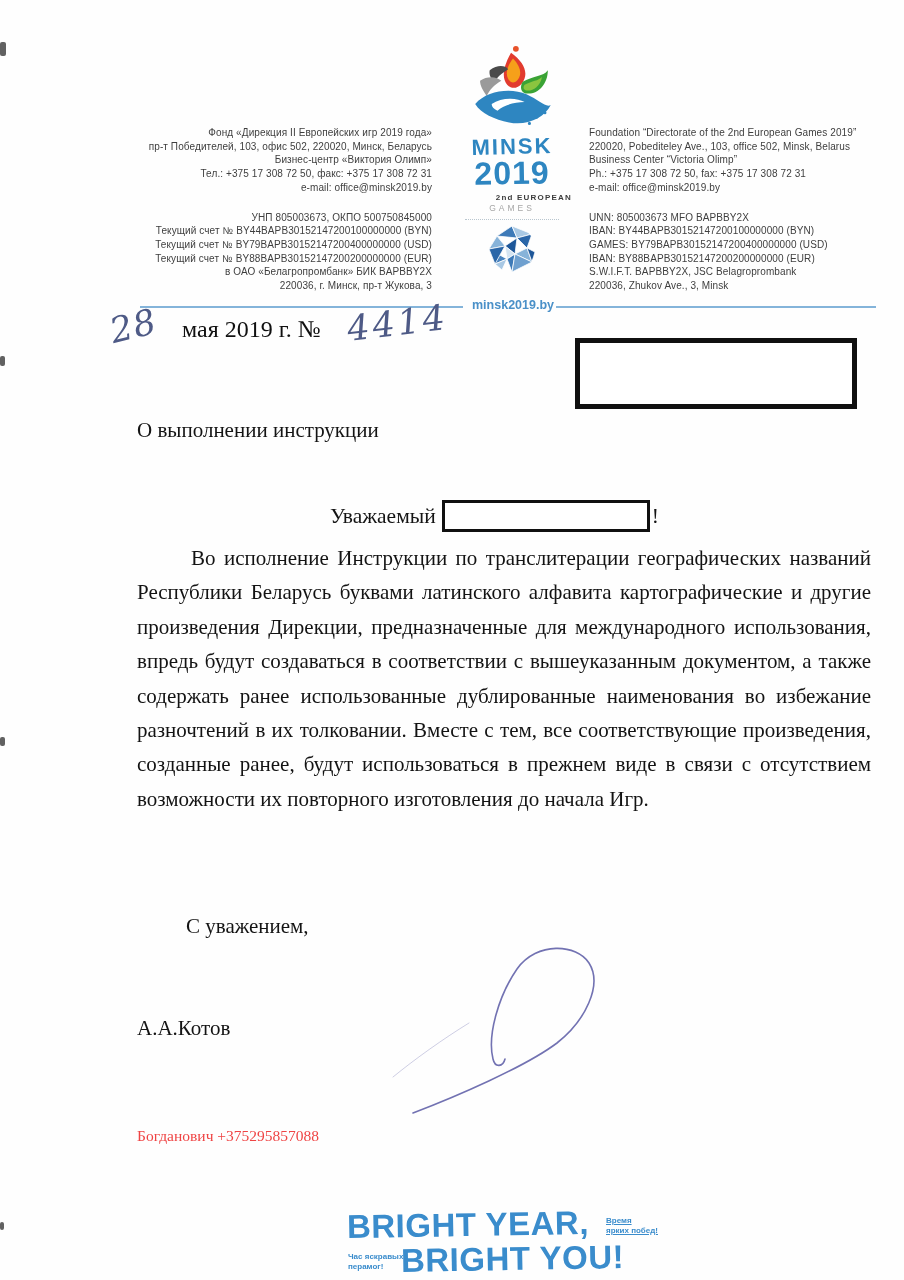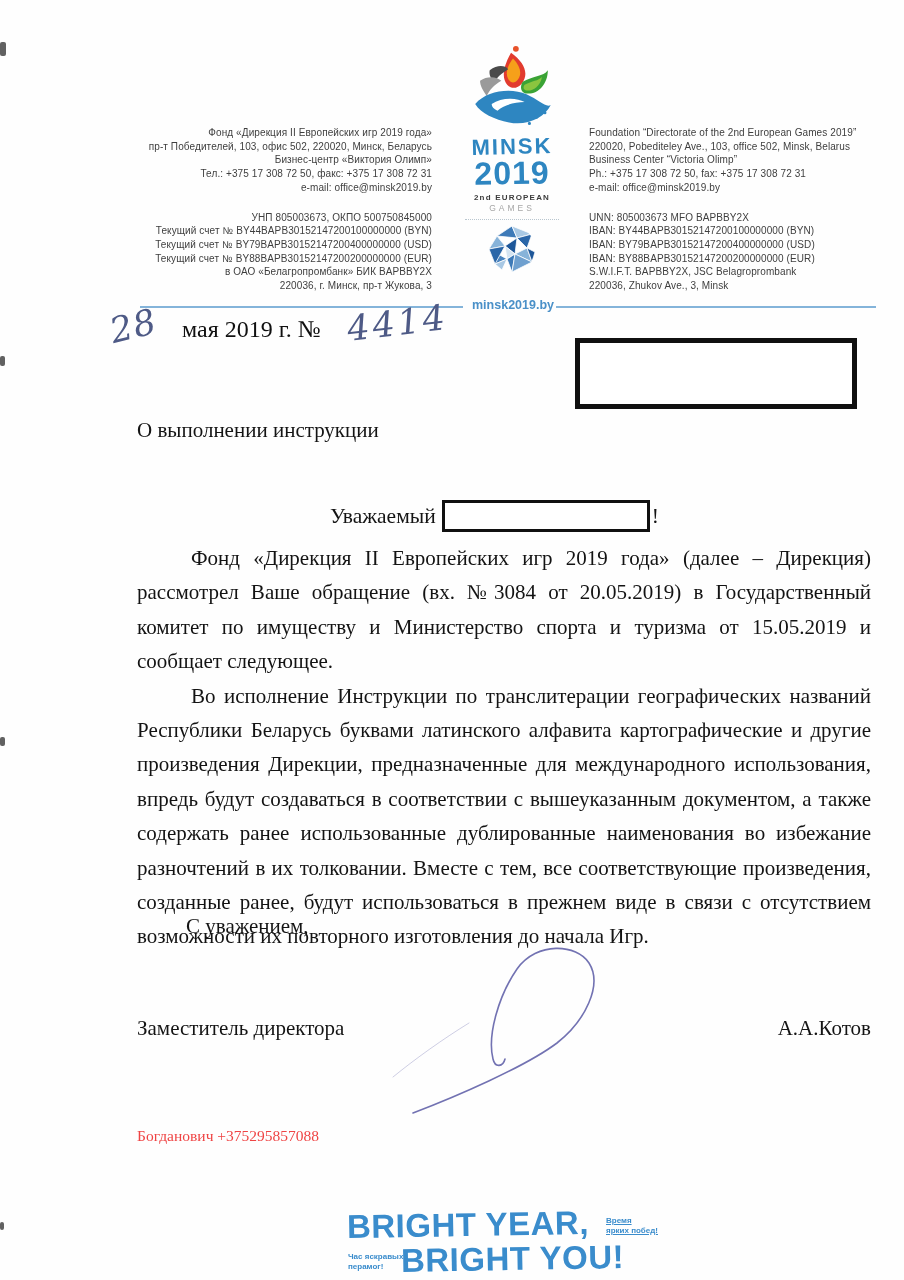--- a/index.html
+++ b/index.html
@@ -17,21 +17,21 @@
   .hdr-right{left:589px;top:126px;width:300px;text-align:left;}
   .hdr-gap{margin-top:16px;}
   
   .logo-wrap{position:absolute;left:452px;top:44px;width:120px;text-align:center;}
   .logo-flame{display:block;margin:0 auto;}
   .logo-city{font-family:"Liberation Sans", sans-serif;font-weight:bold;font-size:22px;
     letter-spacing:2px;color:#2e86c1;line-height:22px;transform:rotate(-1.5deg);}
   .logo-year{font-family:"Liberation Sans", sans-serif;font-weight:bold;font-size:32px;
     letter-spacing:1px;color:#2e86c1;line-height:30px;transform:rotate(-1deg);}
   .logo-sub1{margin-top:5px;font-family:"Liberation Sans", sans-serif;font-weight:bold;
-    font-size:8px;letter-spacing:1.2px;color:#3c3c3c;line-height:10px;}
+    font-size:8px;letter-spacing:1.2px;color:#3c3c3c;line-height:10px;text-align:right;}
   .logo-sub2{font-family:"Liberation Sans", sans-serif;font-size:8.5px;letter-spacing:3px;
     color:#a6a6a6;line-height:11px;}
   .logo-divider{margin:5px auto 4px auto;width:94px;border-top:1px dotted #b9c6cf;height:0;}
   
   .rule{position:absolute;height:1.5px;background:#84b4da;top:306px;}
   .rule-a{left:140px;width:323px;}
   .rule-b{left:556px;width:320px;}
   .site-label{position:absolute;left:472px;top:298px;font-family:"Liberation Sans", sans-serif;
     font-size:12.5px;color:#4a90c8;font-weight:bold;}
   
@@ -89,21 +89,21 @@
   </div>
 
   <div class="hdr-block hdr-right">
     <div>Foundation “Directorate of the 2nd European Games 2019”</div>
     <div>220020, Pobediteley Ave., 103, office 502, Minsk, Belarus</div>
     <div>Business Center “Victoria Olimp”</div>
     <div>Ph.: +375 17 308 72 50, fax: +375 17 308 72 31</div>
     <div>e-mail: office@minsk2019.by</div>
     <div class="hdr-gap">UNN: 805003673 MFO BAPBBY2X</div>
     <div>IBAN: BY44BAPB30152147200100000000 (BYN)</div>
-    <div>IBAN: BY79BAPB30152147200400000000 (USD)</div>
+    <div>GAMES: BY79BAPB30152147200400000000 (USD)</div>
     <div>IBAN: BY88BAPB30152147200200000000 (EUR)</div>
     <div>S.W.I.F.T. BAPBBY2X, JSC Belagroprombank</div>
     <div>220036, Zhukov Ave., 3, Minsk</div>
   </div>
 
   <div class="logo-wrap">
     <svg class="logo-flame" width="88" height="92" viewBox="0 0 90 95">
       <circle cx="49" cy="5" r="3" fill="#e8522a"></circle>
       <path d="M44,9 C58,19 63,31 55,41 C51,46 44,47 40,42 C34,35 36,23 44,9 Z" fill="#e23b2e"></path>
       <path d="M46,15 C54,23 56,32 50,38 C47,41 43,40 41,36 C38,30 40,23 46,15 Z" fill="#f6a01a"></path>
@@ -157,33 +157,31 @@
 
   <div class="redact-a"></div>
 
   <div class="subject">О выполнении инструкции</div>
 
   <div class="greeting">
     <span>Уважаемый</span><span class="redact-b"></span><span>!</span>
   </div>
 
   <div class="body-text">
-    <p>Фонд «Дирекция II Европейских игр 2019 года» (далее – Дирекция) рассмотрел Ваше обращение (вх. №3084 от 20.05.2019) в Государственный комитет по имуществу и Министерство спорта и туризма от 15.05.2019 и сообщает следующее.</p>
     <p>Во исполнение Инструкции по транслитерации географических названий Республики Беларусь буквами латинского алфавита картографические и другие произведения Дирекции, предназначенные для международного использования, впредь будут создаваться в соответствии с вышеуказанным документом, а также содержать ранее использованные дублированные наименования во избежание разночтений в их толковании. Вместе с тем, все соответствующие произведения, созданные ранее, будут использоваться в прежнем виде в связи с отсутствием возможности их повторного изготовления до начала Игр.</p>
   </div>
 
   <div class="closing">С уважением,</div>
 
   <svg class="signature" width="310" height="185" viewBox="0 0 310 185">
     <path d="M28,178 C70,162 140,132 172,108 C200,86 218,50 204,28 C192,9 152,6 132,34 C114,60 102,100 108,124 C110,133 118,132 120,124" fill="none" stroke="#7272b2" stroke-width="1.6" stroke-linecap="round"></path>
     <path d="M8,142 C30,124 58,104 84,88" fill="none" stroke="#7272b2" stroke-width="1" opacity="0.35" stroke-linecap="round"></path>
   </svg>
 
   <div class="signoff">
-    <span>Заместитель директора</span>
     <span>А.А.Котов</span>
   </div>
 
   <div class="contact-footer">Богданович +375295857088</div>
 
   <div class="brand">
     <div class="brand-line brand-1">BRIGHT YEAR,</div>
     <div class="brand-tag tag-right">
       <div>Время</div>
       <div>ярких побед!</div>

